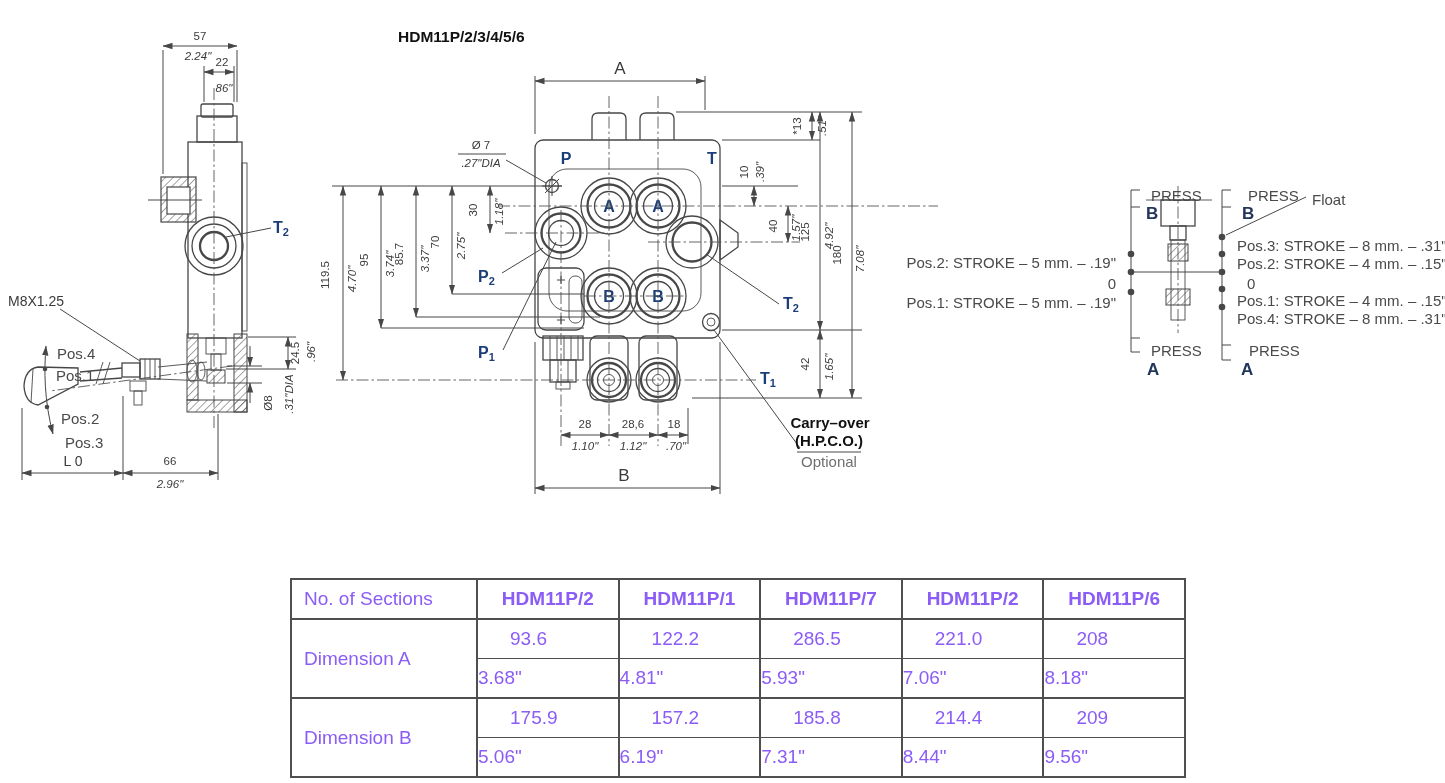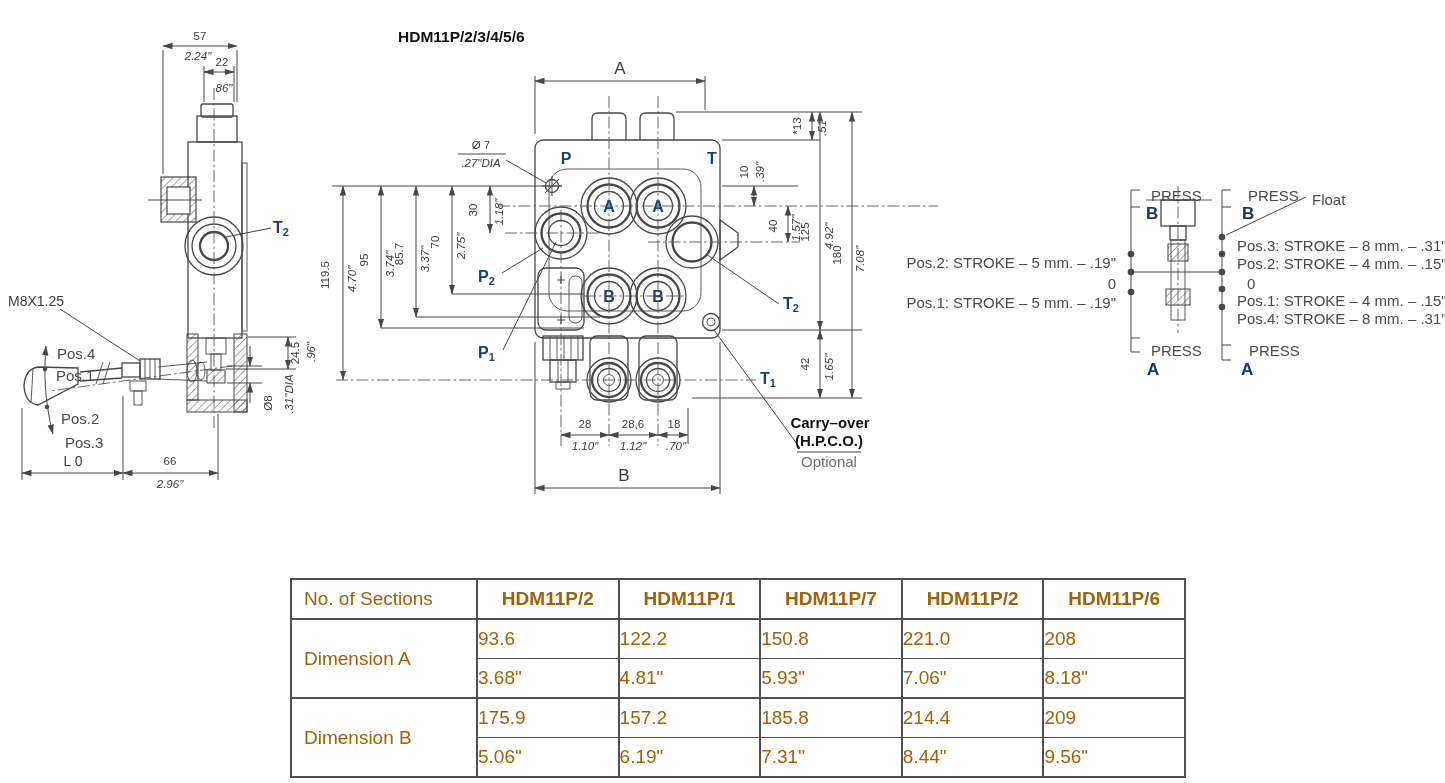--- a/index.html
+++ b/index.html
@@ -18,27 +18,27 @@
   .plbl{font-size:16px;font-weight:bold;fill:#1c3e78;}
   .sub{font-size:11px;}
   .pos{font-size:15px;fill:#4a4a4a;}
   .big{font-size:17px;fill:#3b3b3b;text-anchor:middle;}
   .ttl{font-size:15.5px;font-weight:bold;fill:#111;}
   .co {font-size:15px;font-weight:bold;fill:#111;text-anchor:middle;}
   .opt{font-size:15px;fill:#707070;text-anchor:middle;}
   .ab {font-size:17px;font-weight:bold;fill:#22365c;}
   
   #dimtable{position:absolute;left:290px;top:578px;width:896px;border-collapse:collapse;
-            table-layout:fixed;background:#fff;font-size:19px;color:#a16207;}
+            table-layout:fixed;background:#fff;font-size:19px;color:#8b5cf6;}
   #dimtable th,#dimtable td{border:2px solid #4f4f4f;height:38px;padding:0;}
   #dimtable th{font-weight:bold;}
   #dimtable .first{font-weight:normal;text-align:left;padding-left:12px;}
   #dimtable col.c0{width:186px;}
   #dimtable .rowlabel{text-align:left;padding-left:12px;margin-left:24px;}
-  #dimtable .thin-b{border-bottom-width:1px;}
+  #dimtable .thin-b{border-bottom-width:1px;padding-left:32px;}
   #dimtable .thin-t{border-top-width:1px;}
 </style>
 </head>
 <body>
 
 <div id="canvas">
 
 <svg width="1445" height="560" viewBox="0 0 1445 560">
   <defs>
     <marker id="ar" viewBox="0 0 10 8" markerWidth="10" markerHeight="8" refX="9.5" refY="4" orient="auto-start-reverse" markerUnits="userSpaceOnUse">
@@ -391,21 +391,21 @@
     <th>HDM11P/2</th>
     <th>HDM11P/1</th>
     <th>HDM11P/7</th>
     <th>HDM11P/2</th>
     <th>HDM11P/6</th>
   </tr>
   <tr>
     <td class="rowlabel" rowspan="2">Dimension A</td>
     <td class="thin-b">93.6</td>
     <td class="thin-b">122.2</td>
-    <td class="thin-b">150.8</td>
+    <td class="thin-b">286.5</td>
     <td class="thin-b">221.0</td>
     <td class="thin-b">208</td>
   </tr>
   <tr>
     <td class="thin-t">3.68"</td>
     <td class="thin-t">4.81"</td>
     <td class="thin-t">5.93"</td>
     <td class="thin-t">7.06"</td>
     <td class="thin-t">8.18"</td>
   </tr>

